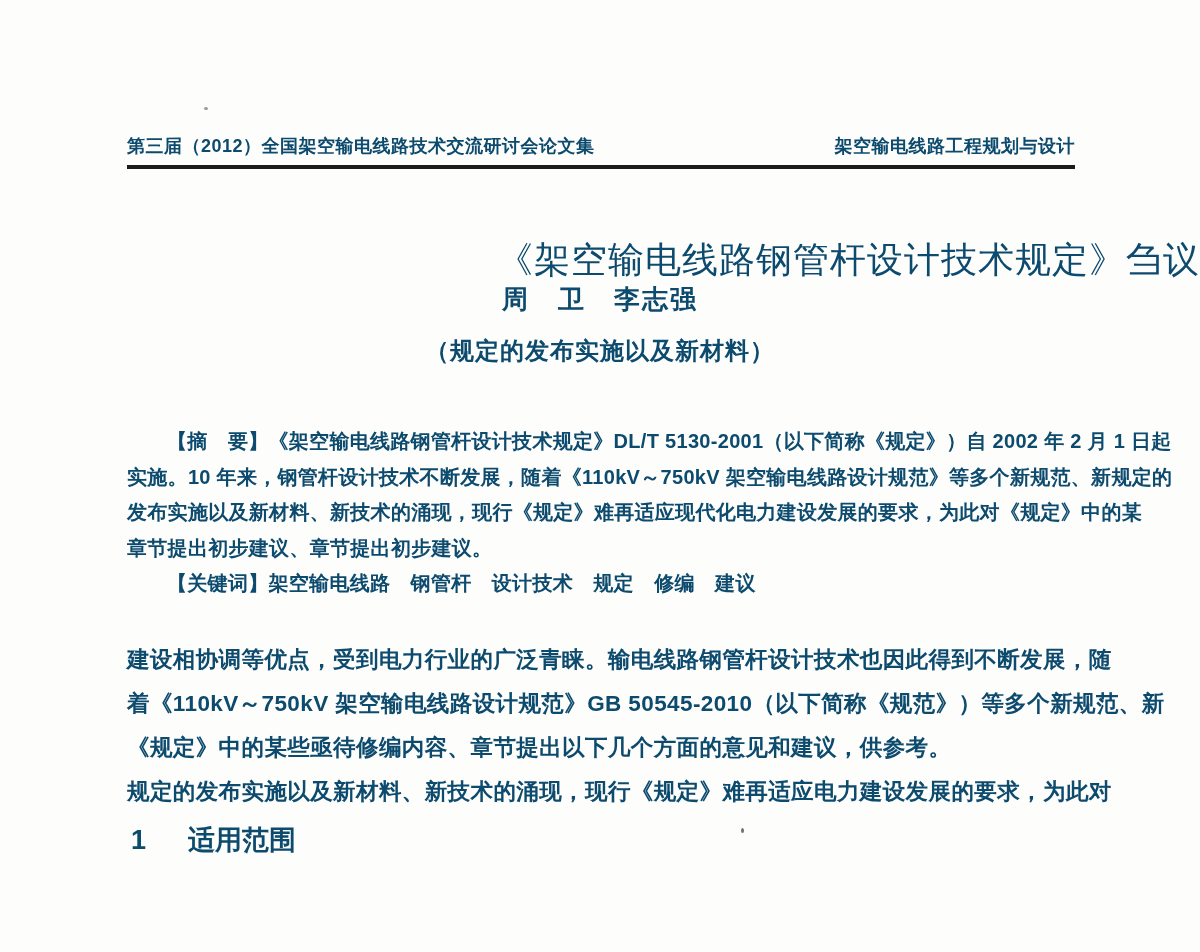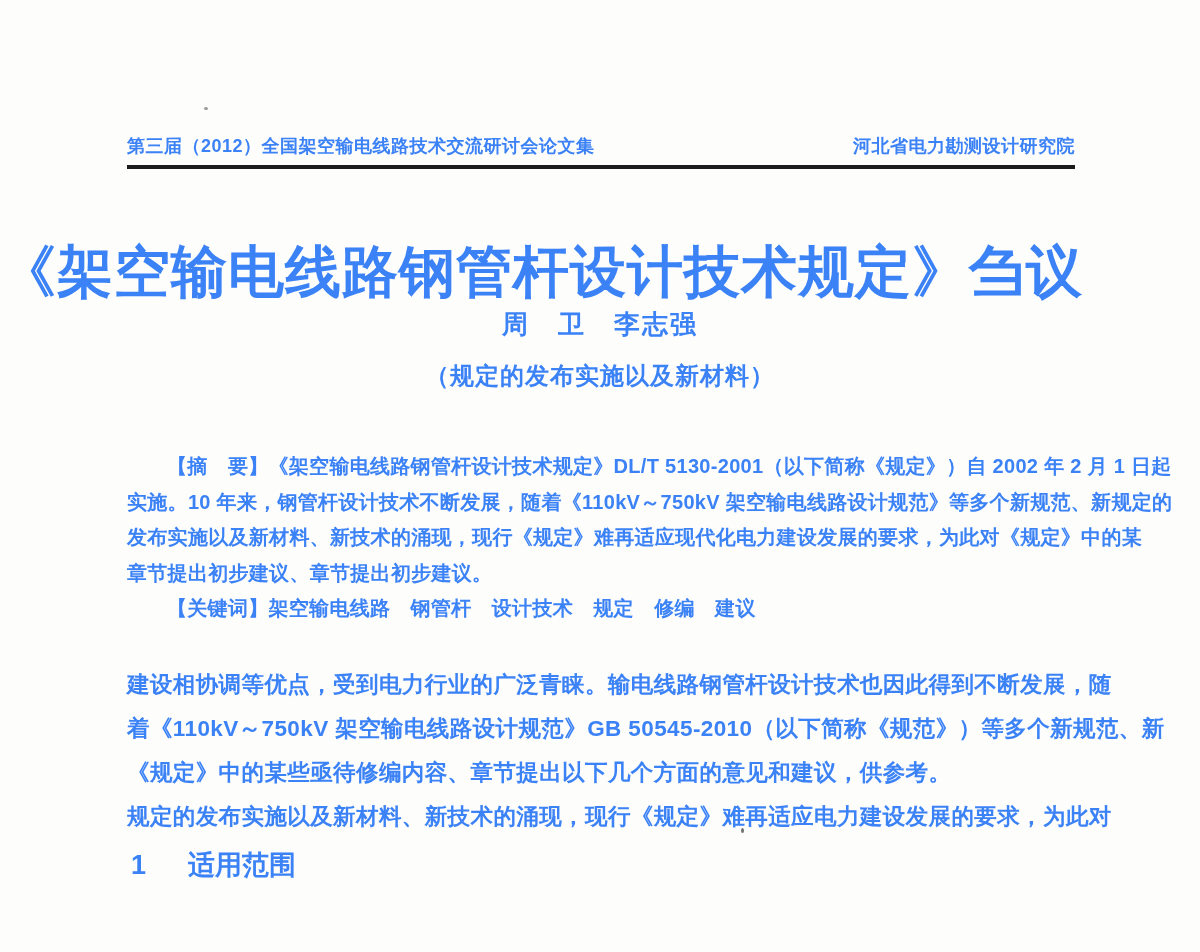--- a/index.html
+++ b/index.html
@@ -4,39 +4,39 @@
 <style>
   * { margin: 0; padding: 0; box-sizing: border-box; }
   html, body { background: #e8e8e8; }
   .page {
     position: relative;
     width: 1200px;
     height: 952px;
     background: #fdfdfc;
     overflow: hidden;
     font-family: "Liberation Sans", "DejaVu Sans", sans-serif;
-    color: #3b82f6;
+    color: #0c4a6e;
   }
   .header {
     margin: 134px 125px 0 127px;
     display: flex;
     justify-content: space-between;
     align-items: flex-end;
     font-size: 18px;
     font-weight: 700;
     padding-bottom: 7px;
     border-bottom: 4px solid #1c1c1c;
     letter-spacing: 0.5px;
   }
   .title {
     margin-top: 68px;
-    text-align: left;
-    font-size: 56px;
+    text-align: right;
+    font-size: 36px;
     line-height: 1.25;
-    font-weight: 700;
+    font-weight: 400;
     letter-spacing: 1px;
   }
   .authors {
     text-align: center;
     font-size: 26px;
     line-height: 34px;
     font-weight: 700;
     letter-spacing: 2px;
   }
   .affiliation {
@@ -91,21 +91,21 @@
   .speck-1 { left: 204px; top: 107px; width: 4px; height: 3px; }
   .speck-2 { left: 741px; top: 828px; width: 3px; height: 5px; background: #6f6f6f; }
 </style>
 </head>
 <body>
 
 <div class="page">
 
   <div class="header">
     <span>第三届（2012）全国架空输电线路技术交流研讨会论文集</span>
-    <span>河北省电力勘测设计研究院</span>
+    <span>架空输电线路工程规划与设计</span>
   </div>
 
   <h1 class="title">《架空输电线路钢管杆设计技术规定》刍议</h1>
 
   <div class="authors">周　卫　李志强</div>
 
   <div class="affiliation">（规定的发布实施以及新材料）</div>
 
   <div class="abstract">
     <div class="abs-line indent">【摘　要】《架空输电线路钢管杆设计技术规定》DL/T 5130-2001（以下简称《规定》）自 2002 年 2 月 1 日起</div>

